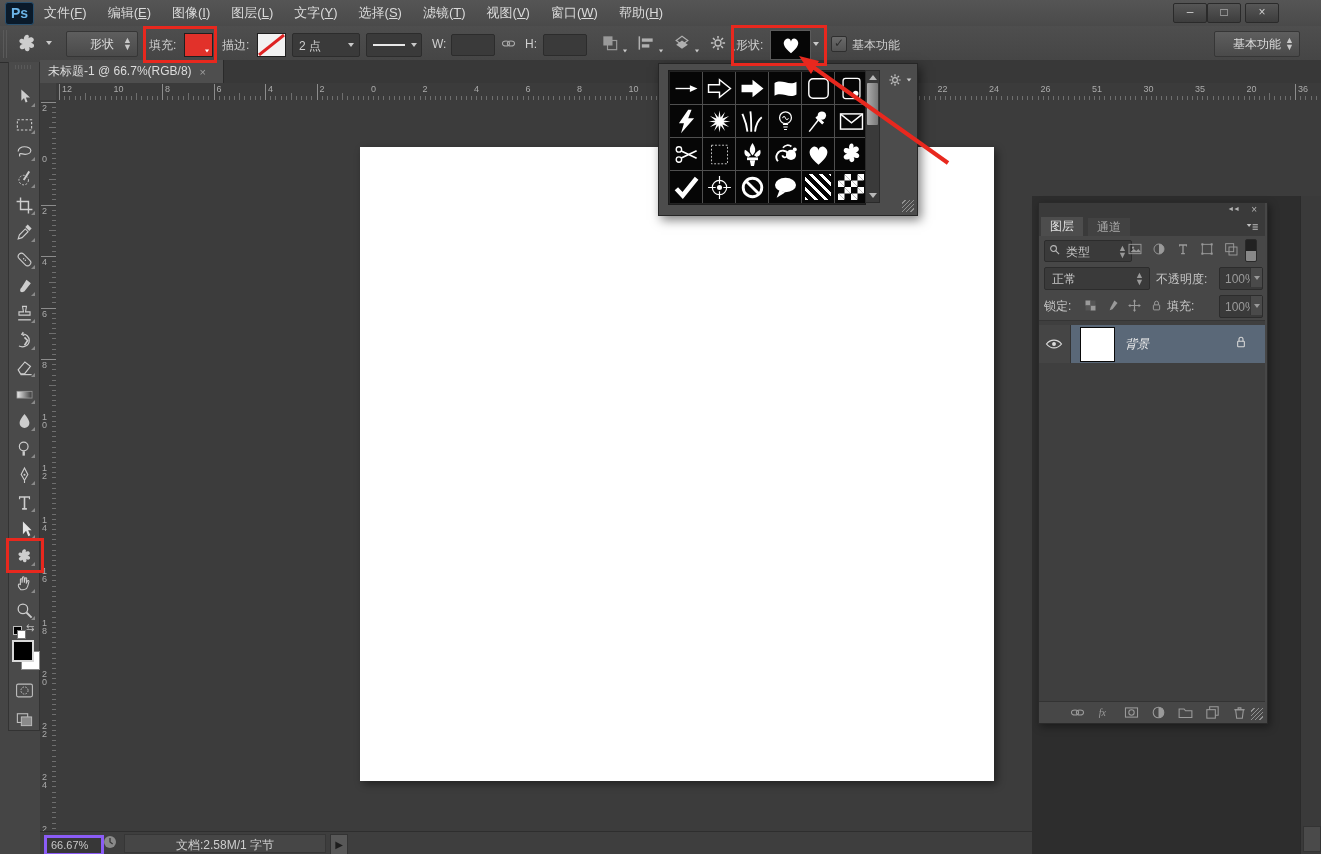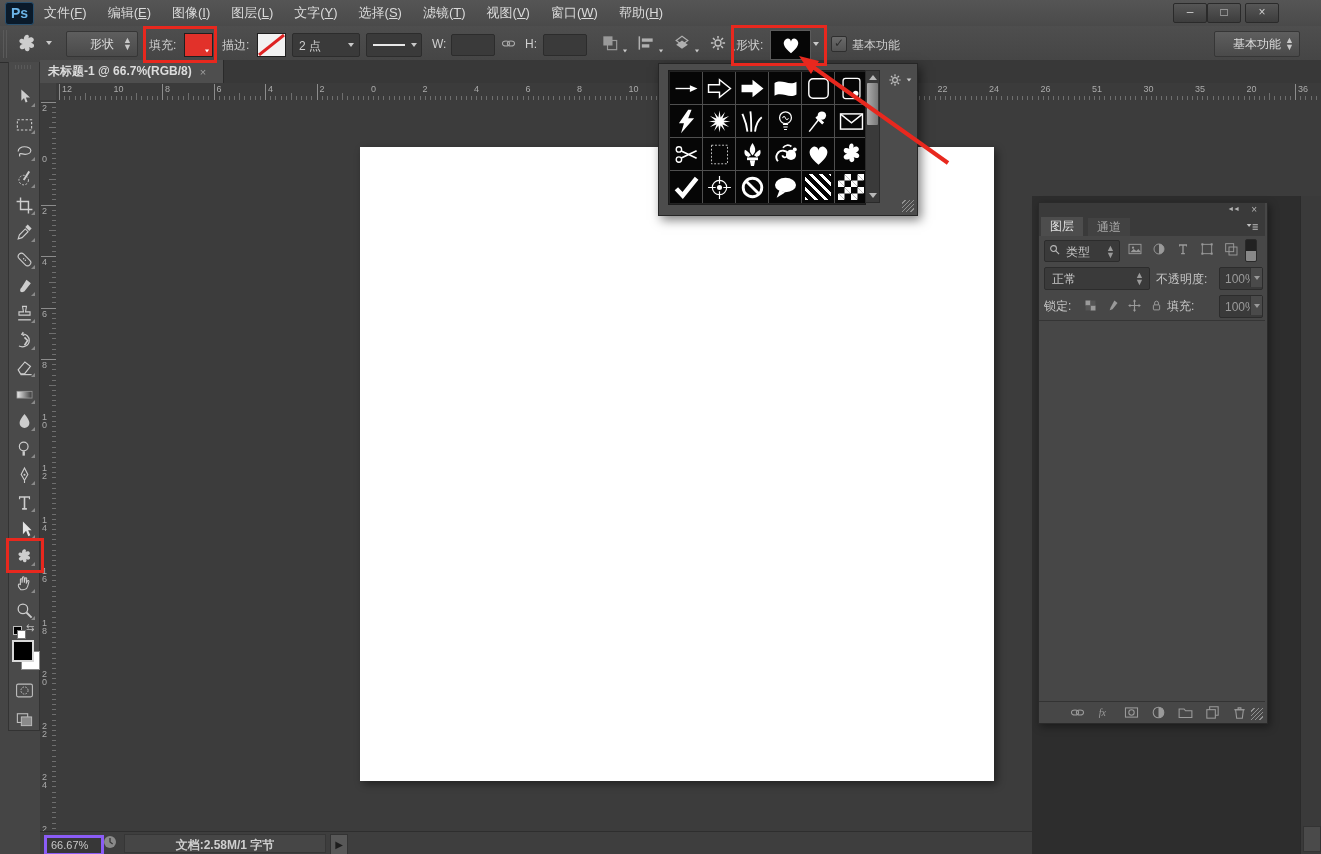--- a/index.html
+++ b/index.html
@@ -1,19 +1,19 @@
 <!DOCTYPE html>
 <html><head>
 <meta charset="utf-8">
 <style>
   html,body{margin:0;padding:0;}
   body{width:1321px;height:854px;position:relative;background:#454545;overflow:hidden;
        font-family:"Liberation Sans","DejaVu Sans",sans-serif;-webkit-font-smoothing:antialiased;}
   .abs{position:absolute;}
-  .txt{color:#d6d6d6;font-size:12px;white-space:nowrap;font-weight:bold;}
+  .txt{color:#d6d6d6;font-size:12px;white-space:nowrap;}
   
   #menubar{left:0;top:0;width:1321px;height:26px;background:linear-gradient(#555,#4a4a4a);border-bottom:1px solid #303030;}
   #pslogo{left:5px;top:2px;width:27px;height:21px;background:#0a1a2a;border:1px solid #29506e;border-radius:3px;
           color:#6cb5e8;font-weight:bold;font-size:14px;text-align:center;line-height:21px;}
   #menus{left:44px;top:0;height:26px;display:flex;align-items:center;gap:21px;}
   .menu-item{color:#dadada;font-size:13px;cursor:default;}
   .menu-item .u{text-decoration:underline;}
   .winbtn{top:3px;width:32px;height:18px;background:linear-gradient(#565656,#3d3d3d);border:1px solid #2a2a2a;
           border-radius:2px;color:#cfcfcf;text-align:center;line-height:16px;font-size:12px;}
   
@@ -849,21 +849,21 @@
   <div class="abs" style="left:0;top:14px;width:226px;height:19px;background:#3a3a3a;">
     <div class="abs" style="left:2px;top:0;height:19px;padding:0 9px;background:#4d4d4d;color:#e2e2e2;font-size:12px;line-height:19px;">图层</div>
     <div class="abs" style="left:49px;top:1px;height:18px;padding:0 9px;background:#424242;color:#aaaaaa;font-size:12px;line-height:18px;">通道</div>
     <span class="abs" style="right:6px;top:3px;"><span><svg width="14" height="14" viewBox="0 0 24 24">
             <path d="M5 7l4 5 4-5z" fill="#c0c0c0" transform="translate(-2,0)"></path>
             <path d="M13 8h9M13 12h9M13 16h9" stroke="#c0c0c0" stroke-width="1.8"></path>
           </svg></span></span>
   </div>
 
   <div class="abs" style="left:0;top:33px;width:226px;height:28px;">
-    <div class="ddark abs" style="left:5px;top:4px;width:74px;height:20px;">
+    <div class="ddark abs" style="left:5px;top:4px;width:74px;height:20px;padding-left:12px;">
       <span class="abs" style="left:3px;top:2px;"><span><svg width="14" height="14" viewBox="0 0 24 24">
               <circle cx="9.5" cy="9.5" r="5" fill="none" stroke="#b8b8b8" stroke-width="1.8"></circle>
               <path d="M13 13l6 6" stroke="#b8b8b8" stroke-width="2"></path>
             </svg></span></span>
       <span class="abs prow-lbl" style="left:21px;top:3px;">类型</span>
       <span class="abs updown" style="right:4px;top:4px;color:#9a9a9a;">▲<br>▼</span>
     </div>
     <div id="filter-icons">
         <span class="abs" style="left: 88px; top: 5px;"><span><svg width="16" height="16" viewBox="0 0 24 24">
               <rect x="3" y="5" width="18" height="14" fill="none" stroke="#9a9a9a" stroke-width="1.4"></rect>
@@ -929,20 +929,36 @@
       </div>
     <span class="abs prow-lbl" style="left:128px;top:6px;">填充:</span>
     <div class="ddark abs" style="left:180px;top:3px;width:42px;height:21px;">
       <span class="abs gray-val" style="left:5px;top:4px;">100%</span>
       <div class="abs" style="right:0;top:0;width:11px;height:19px;background:#4a4a4a;border-left:1px solid #333;">
           <div class="tiny-arrow" style="margin:8px auto;border-top-color:#999;"></div>
         </div>
     </div>
   </div>
 
+  <div id="layerlist" class="abs" style="left:0;top:118px;width:226px;height:380px;">
+    <div id="layerrow" class="abs" style="left:0;top:4px;width:226px;height:38px;">
+      <div class="abs" style="left:0;top:0;width:31px;height:38px;background:#454545;border-right:1px solid #333;">
+        <span style="position:absolute;left:6px;top:10px;"><span><svg width="18" height="18" viewBox="0 0 24 24">
+                <path d="M2 12s4-5.2 10-5.2S22 12 22 12s-4 5.2-10 5.2S2 12 2 12z" fill="none" stroke="#dcdcdc" stroke-width="1.6"></path>
+                <circle cx="12" cy="12" r="2.6" fill="#dcdcdc"></circle>
+              </svg></span></span>
+      </div>
+      <div class="thumb abs" style="left:41px;top:2px;width:33px;height:33px;"></div>
+      <span class="abs" style="left:86px;top:11px;color:#ececec;font-size:12px;font-style:italic;">背景</span>
+      <span class="abs" style="right:16px;top:9px;"><span><svg width="16" height="16" viewBox="0 0 24 24">
+              <rect x="7" y="11" width="10" height="8" rx="1" fill="none" stroke="#d8d8d8" stroke-width="1.6"></rect>
+              <path d="M9 11V8a3 3 0 016 0v3" fill="none" stroke="#d8d8d8" stroke-width="1.6"></path>
+            </svg></span></span>
+    </div>
+  </div>
 
   <div class="abs" style="left:0;top:498px;width:226px;height:20px;background:#474747;border-top:1px solid #333;">
     <div id="panel-bottom-icons">
         <span class="abs" style="left: 30px; top: 2px;"><span><svg width="17" height="17" viewBox="0 0 24 24">
               <ellipse cx="8.5" cy="12" rx="5" ry="3.6" fill="none" stroke="#9a9a9a" stroke-width="1.6"></ellipse>
               <ellipse cx="15.5" cy="12" rx="5" ry="3.6" fill="none" stroke="#9a9a9a" stroke-width="1.6"></ellipse>
             </svg></span></span>
         <span class="abs" style="left: 57px; top: 2px;"><span><svg width="17" height="17" viewBox="0 0 24 24">
               <text x="4" y="17" font-size="14" font-style="italic" fill="#9a9a9a" font-family="Liberation Serif,serif">fx</text>
             </svg></span></span>

